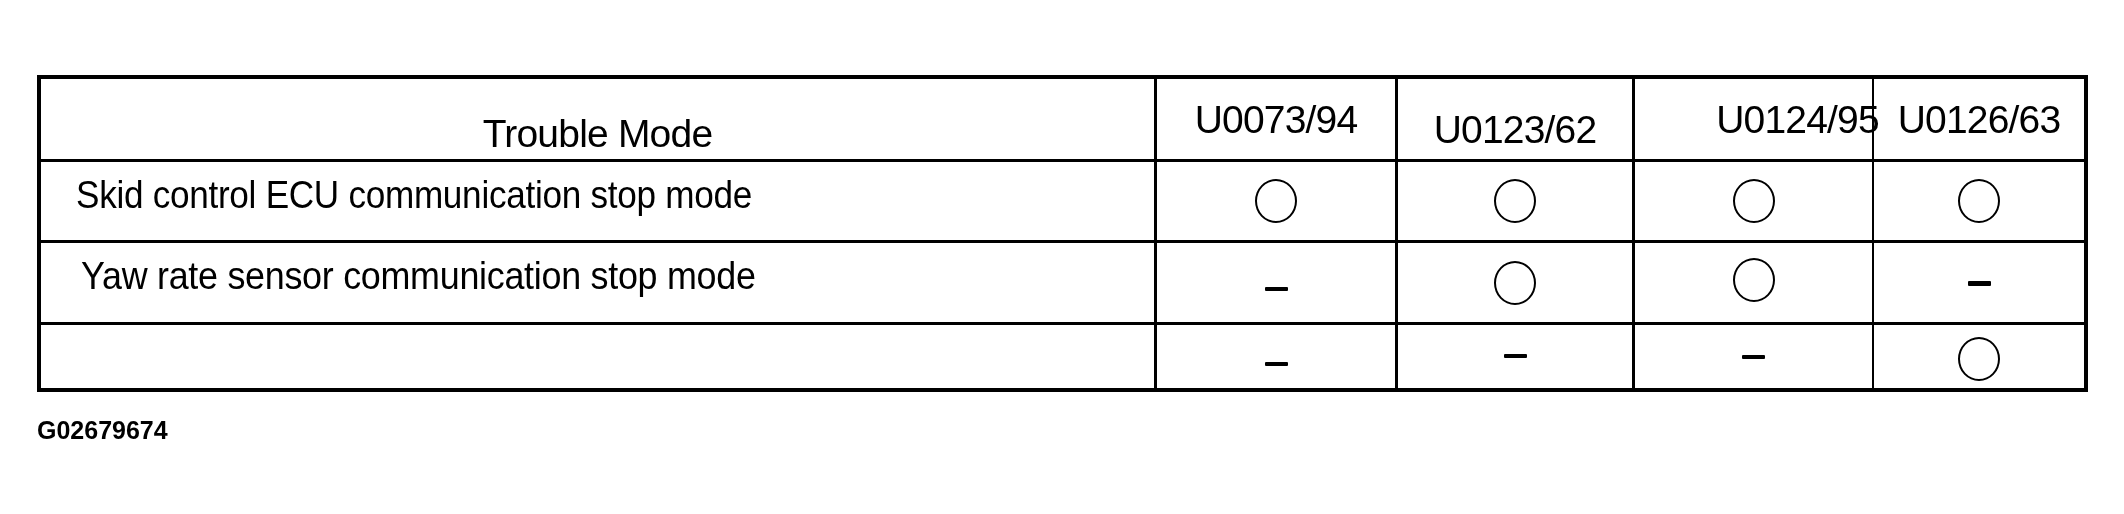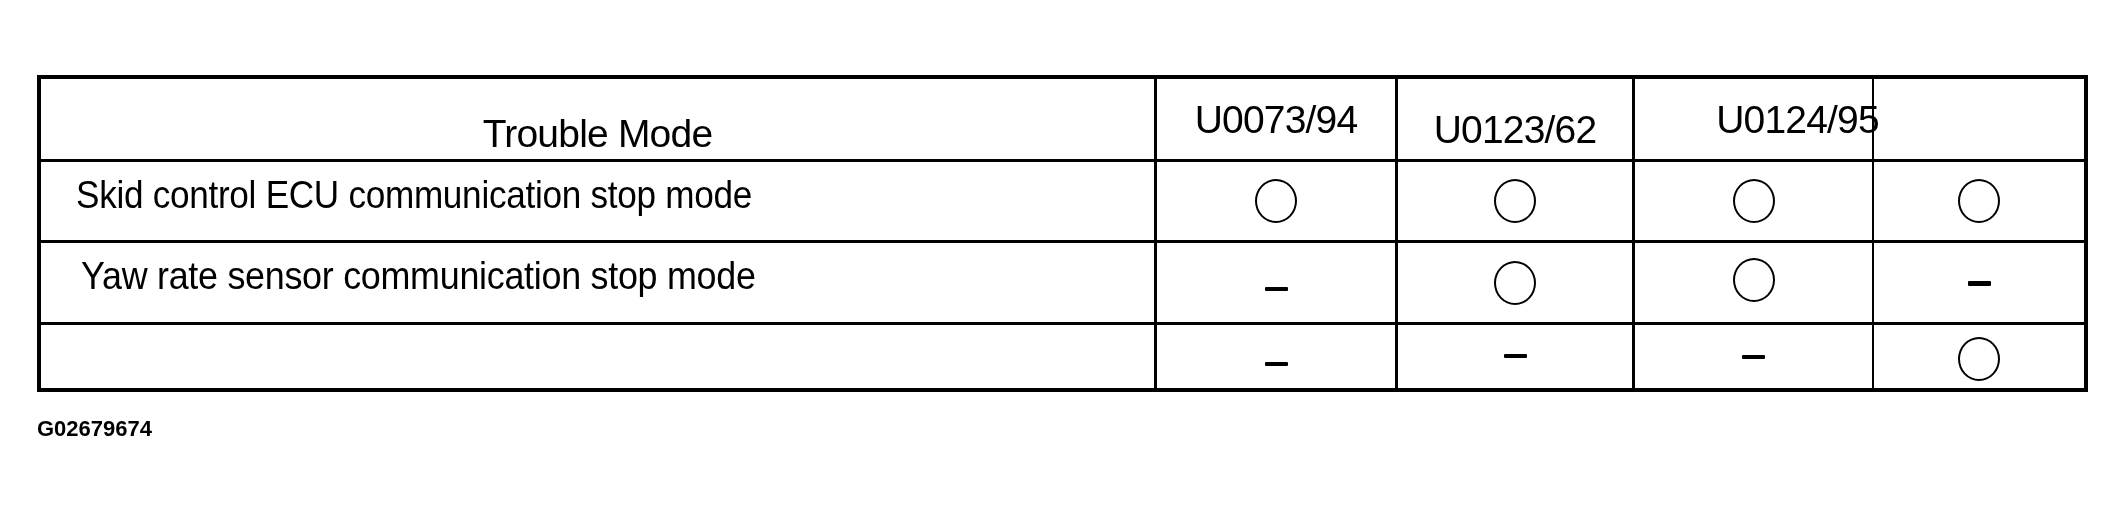--- a/index.html
+++ b/index.html
@@ -71,21 +71,21 @@
     .dash {
       width: 23px;
       height: 4px;
       background: #000;
       border-radius: 1px;
     }
     .caption {
       position: absolute;
       left: 37px;
       top: 418px;
-      font-size: 22px;
+      font-size: 25px;
       font-weight: bold;
       line-height: 1;
       letter-spacing: 0px;
     }
   </style>
 </head>
 <body>
 
 <div class="table">
 
@@ -102,20 +102,23 @@
     <span class="head-text">Trouble Mode</span>
   </div>
   <div class="cell center" style="left:1116px;top:0;width:238px;height:80px;">
     <span class="head-text">U0073/94</span>
   </div>
   <div class="cell center" style="left:1357px;top:0;width:234px;height:100px;">
     <span class="head-text">U0123/62</span>
   </div>
   <div class="cell center" style="left:1594px;top:0;width:237px;height:80px;margin-left:44px;">
     <span class="head-text">U0124/95</span>
+  </div>
+  <div class="cell center" style="left:1833px;top:0;width:210px;height:80px;">
+    <span class="head-text">U0126/63</span>
   </div>
 
   <div class="cell left" style="left:35px;top:83px;width:1070px;height:65px;">
     <span class="row-text">Skid control ECU communication stop mode</span>
   </div>
   <div class="cell center" style="left:1116px;top:83px;width:238px;height:78px;">
     <div class="circle"></div>
   </div>
   <div class="cell center" style="left:1357px;top:83px;width:234px;height:78px;">
     <div class="circle"></div>

